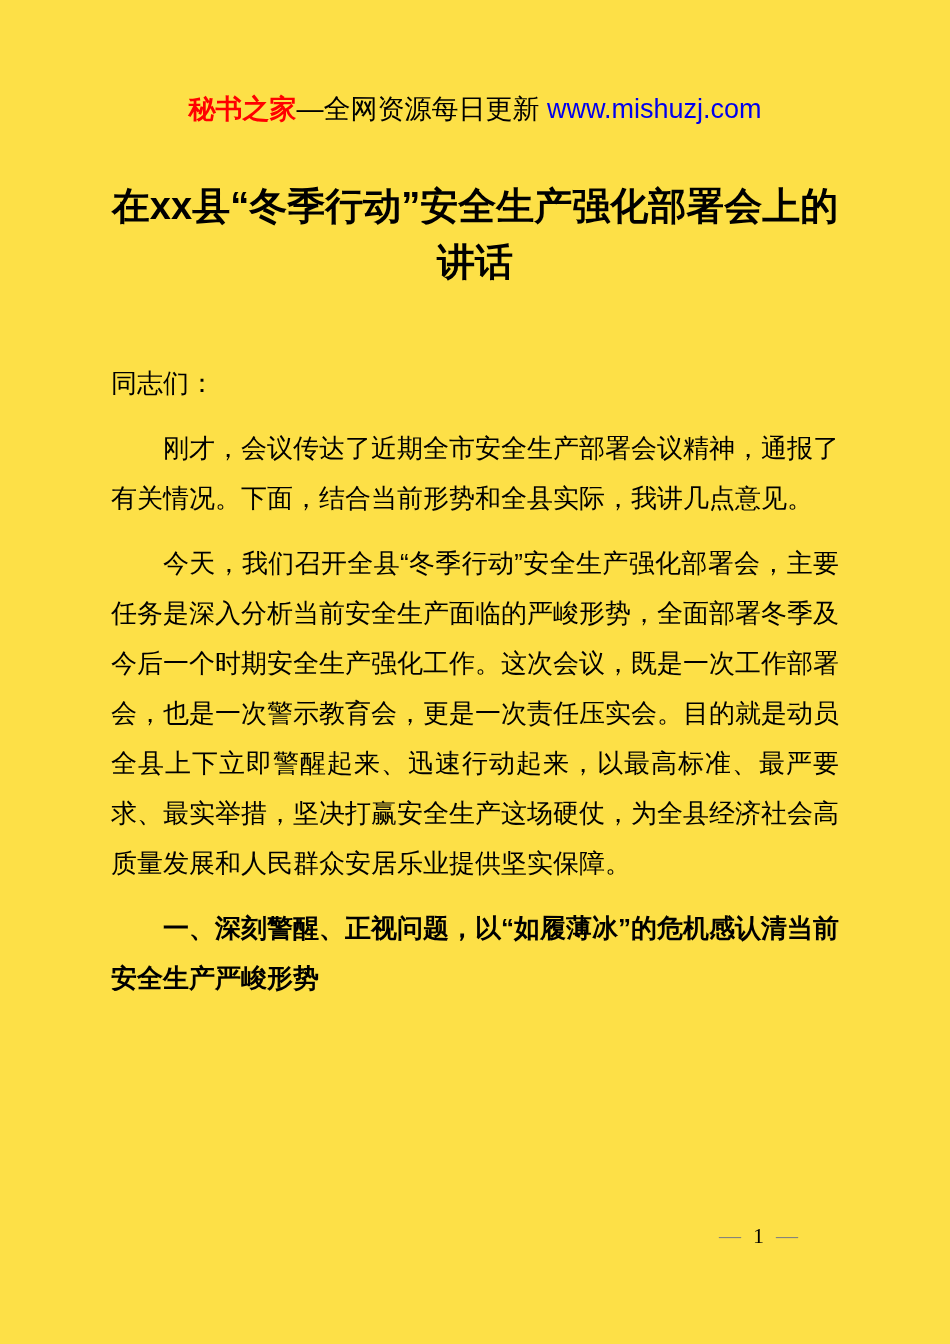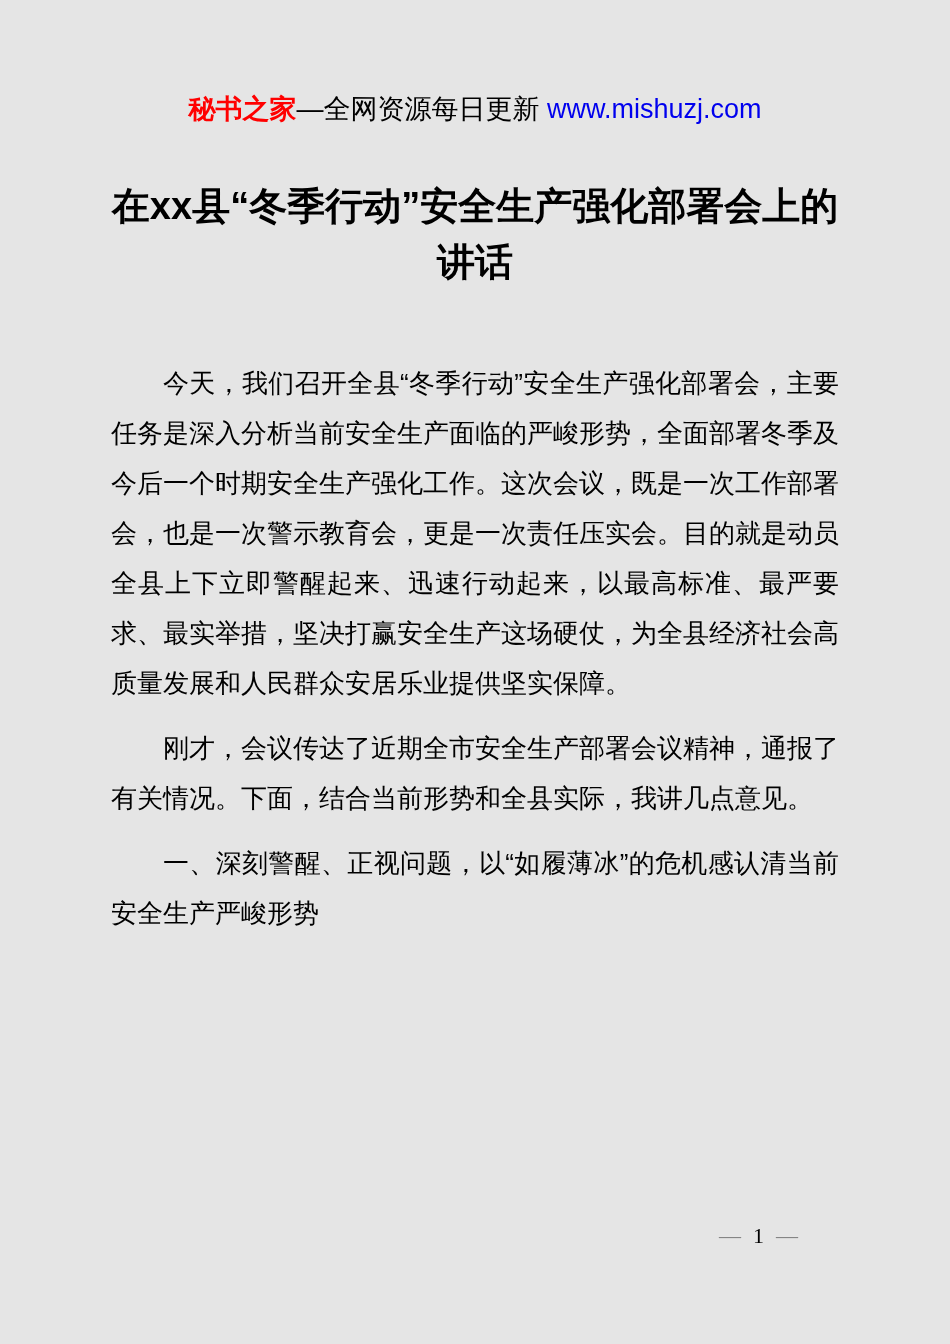--- a/index.html
+++ b/index.html
@@ -5,21 +5,21 @@
   html, body {
     margin: 0;
     padding: 0;
     background: #ffffff;
   }
   .page {
     position: relative;
     width: 950px;
     height: 1344px;
     margin: 0 auto;
-    background: #e5e5e5;
+    background: #fde047;
     color: #000000;
     font-family: "Liberation Sans", sans-serif;
     overflow: hidden;
   }
   
   .site-header {
     padding-top: 92px;
     text-align: center;
     font-size: 27px;
     line-height: 34px;
@@ -56,21 +56,21 @@
   }
   .doc-body p {
     margin: 15px 0 0 0;
     text-indent: 2em;
   }
   .doc-body p.salutation {
     margin-top: 0;
     text-indent: 0;
   }
   .doc-body p.section-heading {
-    font-weight: normal;
+    font-weight: bold;
   }
   
   .page-footer {
     position: absolute;
     top: 1222px;
     right: 152px;
     font-size: 22px;
     line-height: 28px;
     font-family: "Liberation Serif", serif;
     white-space: nowrap;
@@ -88,22 +88,23 @@
 
 <div class="page">
 
   <div class="site-header">
     <span class="brand">秘书之家</span><span class="tagline">—全网资源每日更新 </span><span class="url">www.mishuzj.com</span>
   </div>
 
   <div class="doc-title">在xx县“冬季行动”安全生产强化部署会上的讲话</div>
 
   <div class="doc-body">
+    <p class="salutation">同志们：</p>
+    <p>刚才，会议传达了近期全市安全生产部署会议精神，通报了有关情况。下面，结合当前形势和全县实际，我讲几点意见。</p>
     <p>今天，我们召开全县“冬季行动”安全生产强化部署会，主要任务是深入分析当前安全生产面临的严峻形势，全面部署冬季及今后一个时期安全生产强化工作。这次会议，既是一次工作部署会，也是一次警示教育会，更是一次责任压实会。目的就是动员全县上下立即警醒起来、迅速行动起来，以最高标准、最严要求、最实举措，坚决打赢安全生产这场硬仗，为全县经济社会高质量发展和人民群众安居乐业提供坚实保障。</p>
-    <p>刚才，会议传达了近期全市安全生产部署会议精神，通报了有关情况。下面，结合当前形势和全县实际，我讲几点意见。</p>
     <p class="section-heading">一、深刻警醒、正视问题，以“如履薄冰”的危机感认清当前安全生产严峻形势</p>
   </div>
 
   <div class="page-footer">
     <span class="dash">—</span><span class="num">1</span><span class="dash">—</span>
   </div>
 
 </div>
 
 </body></html>

